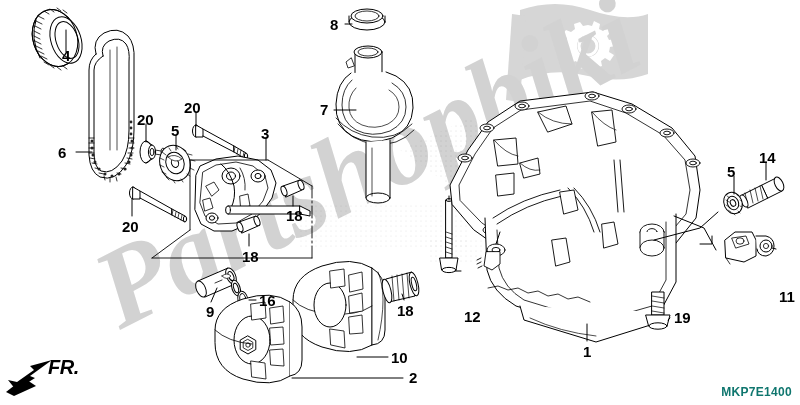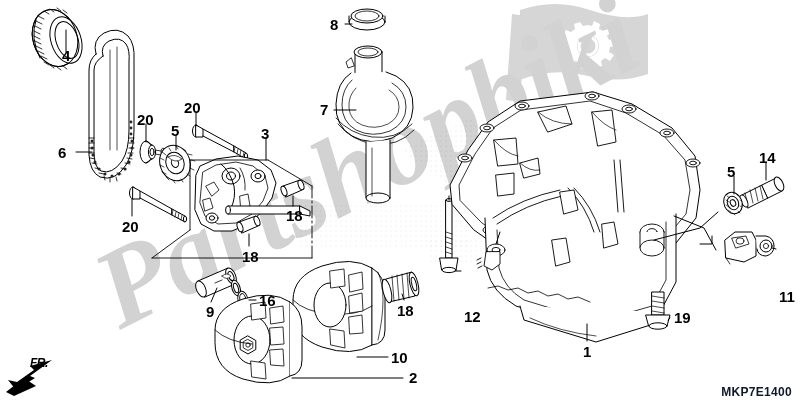--- a/index.html
+++ b/index.html
@@ -33,35 +33,35 @@
     user-select: none;
   }
   #part-code {
     position: absolute;
     right: 8px;
     bottom: 6px;
     font-family: "Liberation Sans", sans-serif;
     font-size: 12px;
     font-weight: 600;
     letter-spacing: 0.3px;
-    color: #0f172a;
+    color: #0f766e;
   }
   #fr-marker {
     position: absolute;
     left: 4px;
     top: 352px;
     width: 80px;
     height: 46px;
   }
   #fr-label {
     position: absolute;
-    left: 30px;
+    left: 48px;
     top: 356px;
     font-family: "Liberation Sans", sans-serif;
-    font-size: 12px;
+    font-size: 20px;
     font-weight: 700;
     font-style: italic;
     color: #000;
     letter-spacing: -0.5px;
   }
 </style>
 </head>
 <body>
 
 <div id="page">

